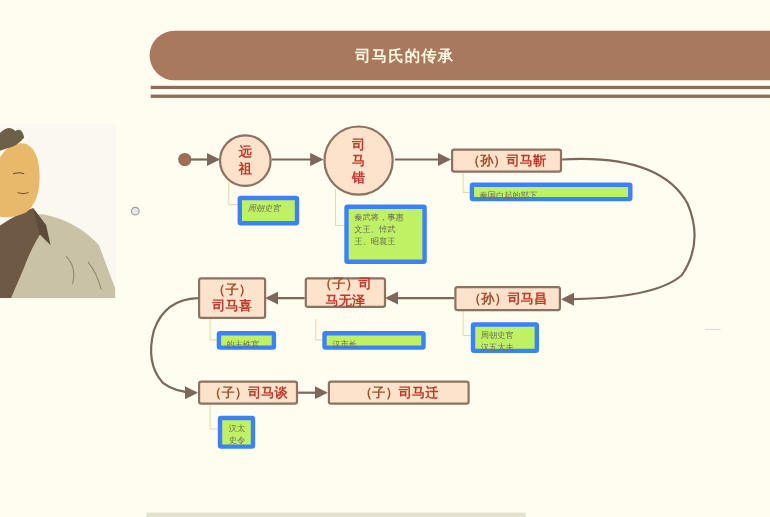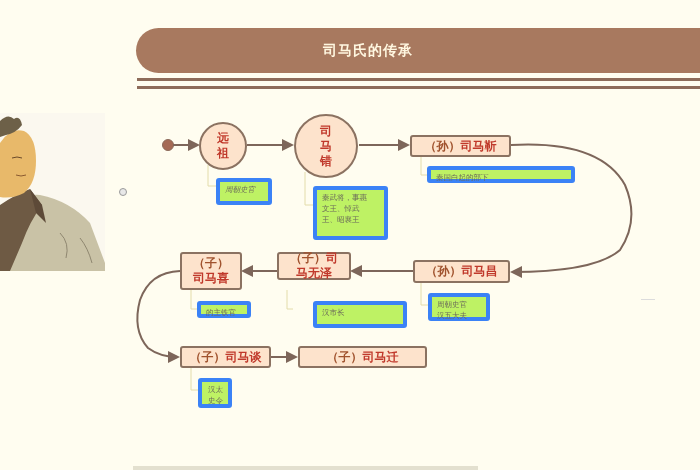--- a/index.html
+++ b/index.html
@@ -226,21 +226,21 @@
   <div>周朝史官</div>
   <div>汉五大夫</div>
 </div>
 
 <div class="node rect two-line" style="left:277px; top:252px; width:74px; height:28px;">
   <div>
     <span class="paren">（子）</span><span>司</span>
   </div>
   <div>马无泽</div>
 </div>
-<div class="note" style="left:293px; top:301px; width:94px; height:27px;margin-left:20px;">
+<div class="note" style="left:293px; top:301px; width:94px; height:17px;">
   <span>汉市长</span>
 </div>
 
 <div class="node rect two-line" style="left:180px; top:252px; width:62px; height:38px;">
   <div class="paren">（子）</div>
   <div>司马喜</div>
 </div>
 <div class="note" style="left:197px; top:301px; width:54px; height:17px;">
   <span>的主铁官</span>
 </div>

